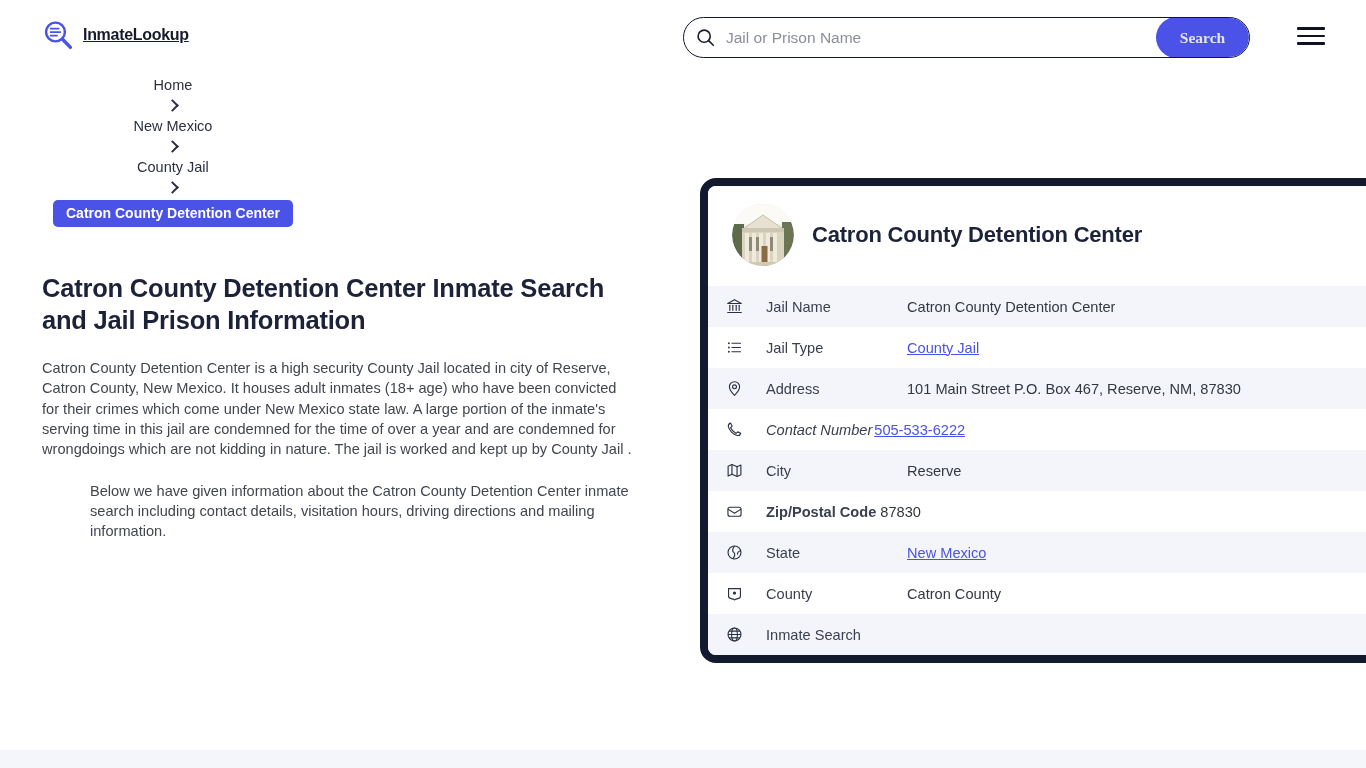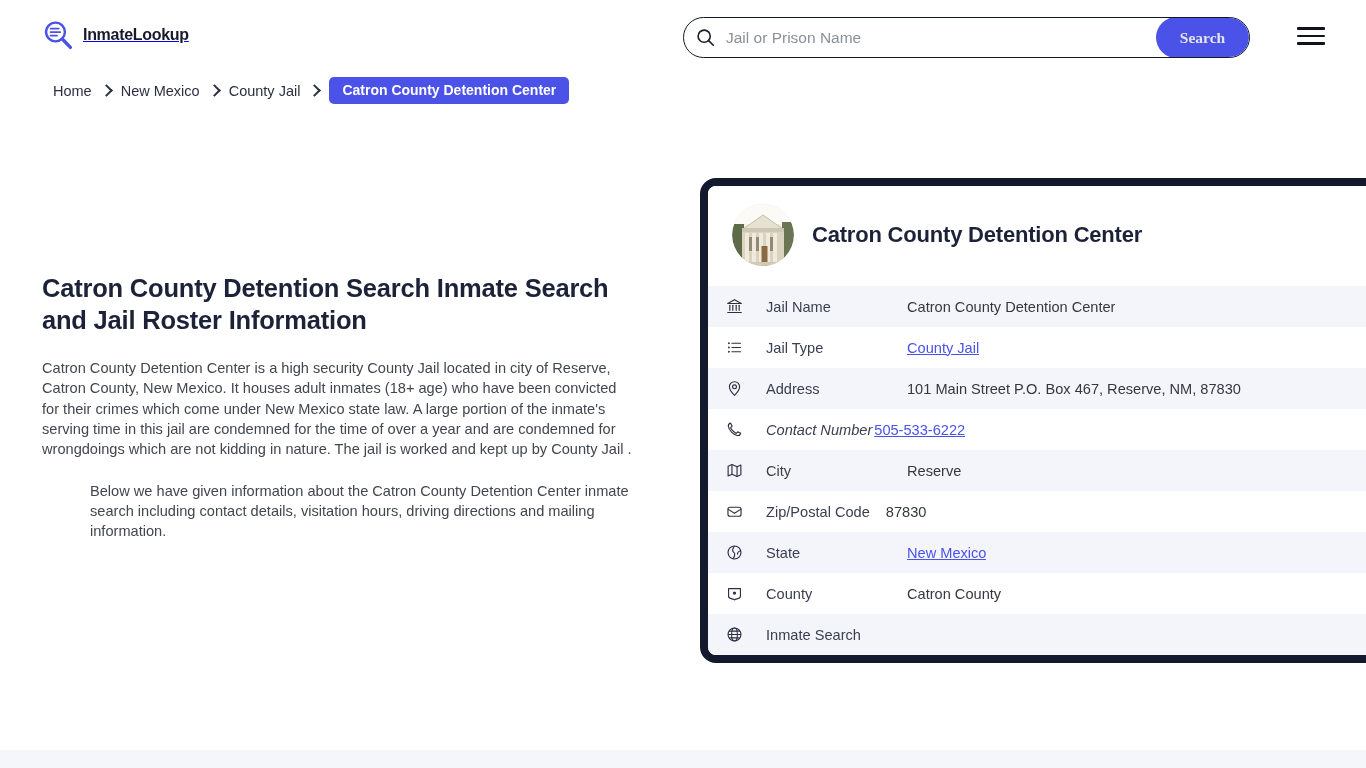--- a/index.html
+++ b/index.html
@@ -69,20 +69,21 @@
   .hamburger span { display: block; height: 2.6px; background: #10131f; border-radius: 1px; }
   .hamburger span:nth-child(1) { width: 28px; }
   .hamburger span:nth-child(2) { width: 28px; }
   .hamburger span:nth-child(3) { width: 28px; }
 
   
   .breadcrumb {
     position: absolute; left: 53px; top: 77px;
     display: flex; align-items: center; gap: 8px;
     font-size: 14.5px;
+    flex-direction: column;
   }
   .crumb { color: #2b3040; text-decoration: none; white-space: nowrap; }
   .crumb-sep {
     display: inline-block; width: 9px; height: 9px;
     border-right: 2.2px solid #2b3040; border-bottom: 2.2px solid #2b3040;
     transform: rotate(-45deg); margin: 0 2px;
   }
   .crumb-current {
     background: #4a52e8; color: #fff; font-weight: 700;
     padding: 5px 13px 6px; border-radius: 5px;
@@ -205,21 +206,21 @@
     <a class="crumb" href="#">Home</a>
     <i class="crumb-sep"></i>
     <a class="crumb" href="#">New Mexico</a>
     <i class="crumb-sep"></i>
     <a class="crumb" href="#">County Jail</a>
     <i class="crumb-sep"></i>
     <span class="crumb-current">Catron County Detention Center</span>
   </nav>
 
   <div class="left-col">
-    <h1 class="page-title">Catron County Detention Search Inmate Search and Jail Roster Information</h1>
+    <h1 class="page-title">Catron County Detention Center Inmate Search and Jail Prison Information</h1>
     <p class="body-para">Catron County Detention Center is a high security County Jail located in city of Reserve, Catron County, New Mexico. It houses adult inmates (18+ age) who have been convicted for their crimes which come under New Mexico state law. A large portion of the inmate's serving time in this jail are condemned for the time of over a year and are condemned for wrongdoings which are not kidding in nature. The jail is worked and kept up by County Jail .</p>
     <p class="body-para second">Below we have given information about the Catron County Detention Center inmate search including contact details, visitation hours, driving directions and mailing information.</p>
   </div>
 
   <div class="card">
 
     <div class="card-head">
       <span class="card-avatar">
         <svg viewBox="0 0 62 62" width="62" height="62">
           <defs>
@@ -327,21 +328,21 @@
       </div>
 
       <div class="row plain">
         <span class="row-icon">
           <svg width="17" height="17" viewBox="0 0 20 20" fill="none" stroke="#2c3142" stroke-width="1.35" stroke-linejoin="round">
             <rect x="2.3" y="5" width="15.4" height="10.6" rx="2.4"></rect>
             <path d="M2.3 7.2 L10 12 L17.7 7.2"></path>
           </svg>
         </span>
         <span class="row-label-box" style="flex:0 0 auto;">
-          <span class="row-label" style="padding-right:16px;">Zip/Postal Code</span>
+          <span class="row-label" style="padding-right:4px;font-weight:bold;">Zip/Postal Code</span>
         </span>
         <span class="row-value">87830</span>
       </div>
 
       <div class="row alt">
         <span class="row-icon">
           <svg width="17" height="17" viewBox="0 0 20 20" fill="none" stroke="#2c3142" stroke-width="1.35" stroke-linejoin="round">
             <circle cx="10" cy="10" r="7.6"></circle>
             <path d="M10 2.4 C7.4 5.6 7.4 8.5 9.4 10.2 C11 11.6 10.4 14.8 8 17.4"></path>
             <path d="M17.2 8 C14.6 8.6 13 10.4 13.6 12.6"></path>

